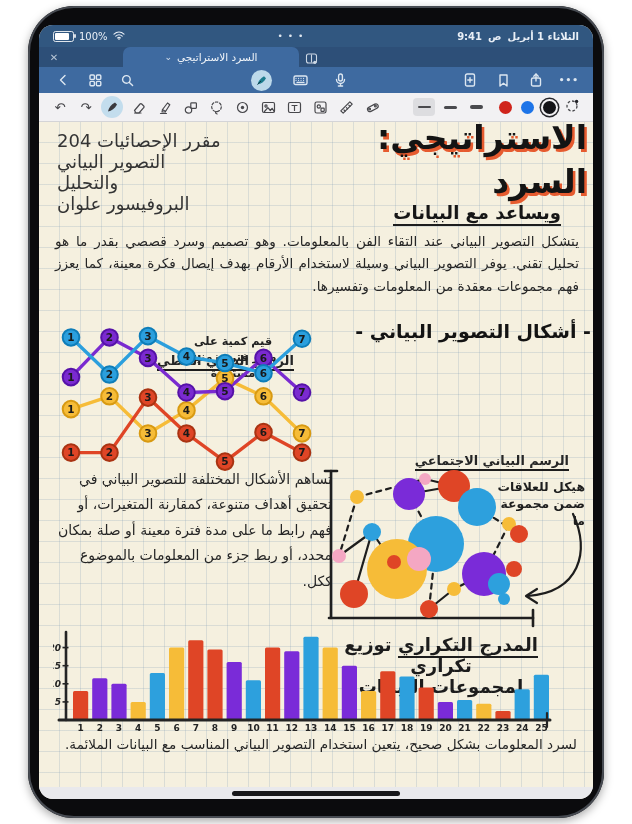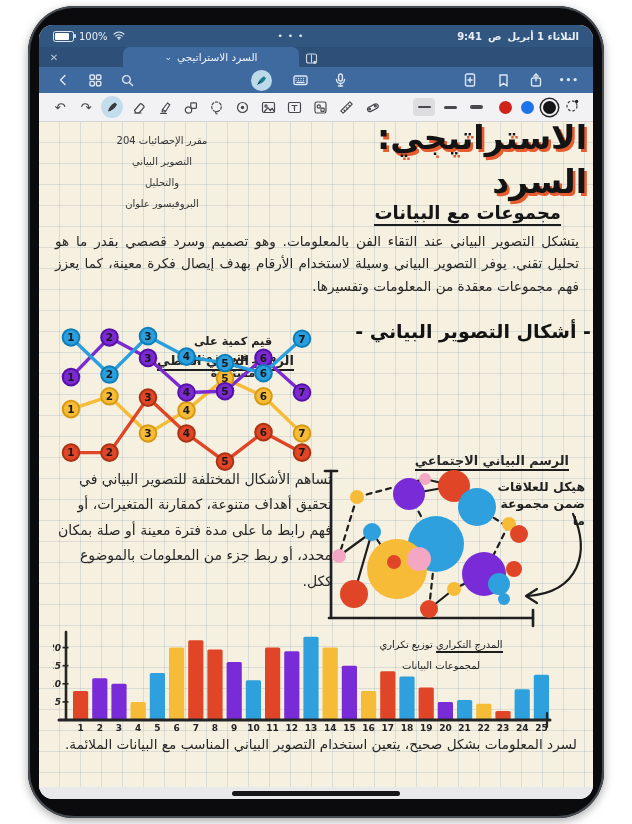--- a/index.html
+++ b/index.html
@@ -52,35 +52,35 @@
   .cdot.sel{box-shadow:0 0 0 2px #f2f1f3,0 0 0 3.5px #26262a;}
 
   
   .paper{flex:1 1 auto;position:relative;background-color:#f5f0df;overflow:hidden;
     background-image:
       repeating-linear-gradient(to right, transparent 0px, transparent 20px, rgba(120,150,178,.22) 20px, rgba(120,150,178,.22) 21px),
       repeating-linear-gradient(to bottom, transparent 0px, transparent 20px, rgba(120,150,178,.22) 20px, rgba(120,150,178,.22) 21px);
     color:#262626;}
   .hw{position:absolute;direction:rtl;}
   .uline{border-bottom:2.5px solid #1d1d1d;padding-bottom:1px;}
-  #course-info{left:18px;top:8px;width:210px;text-align:center;font-size:10px;line-height:21px;color:#343434;direction:rtl;}
+  #course-info{left:18px;top:8px;width:210px;text-align:left;font-size:18px;line-height:21px;color:#343434;direction:rtl;}
   #main-title{right:6px;top:-6px;text-align:right;font-size:33px;font-weight:bold;line-height:44px;color:#141414;
               text-shadow:2.5px 2.5px 0 #e65b2f;}
   #subtitle{right:32px;top:80px;font-size:18px;font-weight:bold;color:#161616;}
   #intro{left:16px;right:14px;top:108px;font-size:13.6px;line-height:22.4px;text-align:justify;text-align-last:right;}
   #line-label{left:118px;top:190px;font-size:13px;font-weight:bold;direction:rtl;margin-top:41px;}
   #line-caption{left:148px;top:212px;width:92px;font-size:11.3px;line-height:16px;text-align:center;font-weight:bold;color:#222;}
   #line-chart{position:absolute;left:14px;top:198px;}
   #section2-heading{right:2px;top:198px;font-size:19px;font-weight:bold;color:#131313;}
   #section2-body{right:4px;top:231px;width:262px;font-size:13.5px;line-height:22px;text-align:right;}
   #left-paragraph{left:12px;top:345px;width:281px;font-size:14px;line-height:25.4px;text-align:right;}
   #network-label{right:24px;top:331px;font-size:12.8px;font-weight:bold;}
   #network-caption{right:8px;top:356px;width:94px;font-size:12.4px;line-height:17px;font-weight:bold;color:#1e1e1e;}
   #net-chart{position:absolute;left:282px;top:334px;}
-  #hist-label{right:52px;top:512px;width:200px;font-size:10px;line-height:21px;text-align:center;font-weight:normal;color:#1c1c1c;}
+  #hist-label{right:52px;top:512px;width:200px;font-size:18px;line-height:21px;text-align:center;font-weight:bold;color:#1c1c1c;}
   .hl-title{border-bottom:2px solid #1d1d1d;padding-bottom:1px;}
   #bar-chart{position:absolute;left:14px;top:506px;}
   #bottom-paragraph{left:24px;right:14px;top:612px;font-size:13.6px;line-height:21.5px;text-align:center;}
 
   
   .bottombar{height:12px;background:#e9e9ec;position:relative;flex:0 0 auto;}
   .home-indicator{position:absolute;left:50%;transform:translateX(-50%);bottom:3px;width:168px;height:5px;border-radius:3px;background:#17171a;}
 </style>
 </head>
 <body>
@@ -293,21 +293,21 @@
           <div>التصوير البياني</div>
           <div>والتحليل</div>
           <div>البروفيسور علوان</div>
         </div>
 
         <div class="hw" id="main-title">
           <div>الاستراتيجي:</div>
           <div>السرد</div>
         </div>
 
-        <div class="hw" id="subtitle"><span class="uline">مجموعات مع البيانات</span></div>
+        <div class="hw" id="subtitle"><span class="uline">ويساعد مع البيانات</span></div>
 
         <div class="hw" id="intro">يتشكل التصوير البياني عند التقاء الفن بالمعلومات. وهو تصميم وسرد قصصي بقدر ما هو تحليل تقني. يوفر التصوير البياني وسيلة لاستخدام الأرقام بهدف إيصال فكرة معينة، كما يعزز فهم مجموعات معقدة من المعلومات وتفسيرها.</div>
 
         <div class="hw" id="line-label"><span class="uline">الرسم البياني الخطي</span></div>
         <div class="hw" id="line-caption">قيم كمية على مدار فترة زمنية مستمرة</div>
         <svg id="line-chart" width="276" height="152" viewBox="0 0 276 152">
             <polyline points="18,89.12 56.5,76.32000000000001 95,113.44 133.5,90.4 172,58.39999999999999 210.5,76.32000000000001 249,113.44" fill="none" stroke="#f6bc38" stroke-width="3.4" stroke-linecap="round" stroke-linejoin="round"></polyline>
             <polyline points="18,132.64 56.5,132.64 95,77.6 133.5,113.44 172,141.6 210.5,112.16 249,132.64" fill="none" stroke="#df4526" stroke-width="3.4" stroke-linecap="round" stroke-linejoin="round"></polyline>
             <polyline points="18,57.120000000000005 56.5,17.439999999999998 95,37.92 133.5,72.47999999999999 172,71.19999999999999 210.5,37.92 249,72.47999999999999" fill="none" stroke="#7a2ad0" stroke-width="3.4" stroke-linecap="round" stroke-linejoin="round"></polyline>
             <polyline points="18,17.439999999999998 56.5,54.56 95,16.159999999999997 133.5,36.64 172,43.040000000000006 210.5,53.27999999999999 249,18.72" fill="none" stroke="#2b9fdd" stroke-width="3.4" stroke-linecap="round" stroke-linejoin="round"></polyline>

